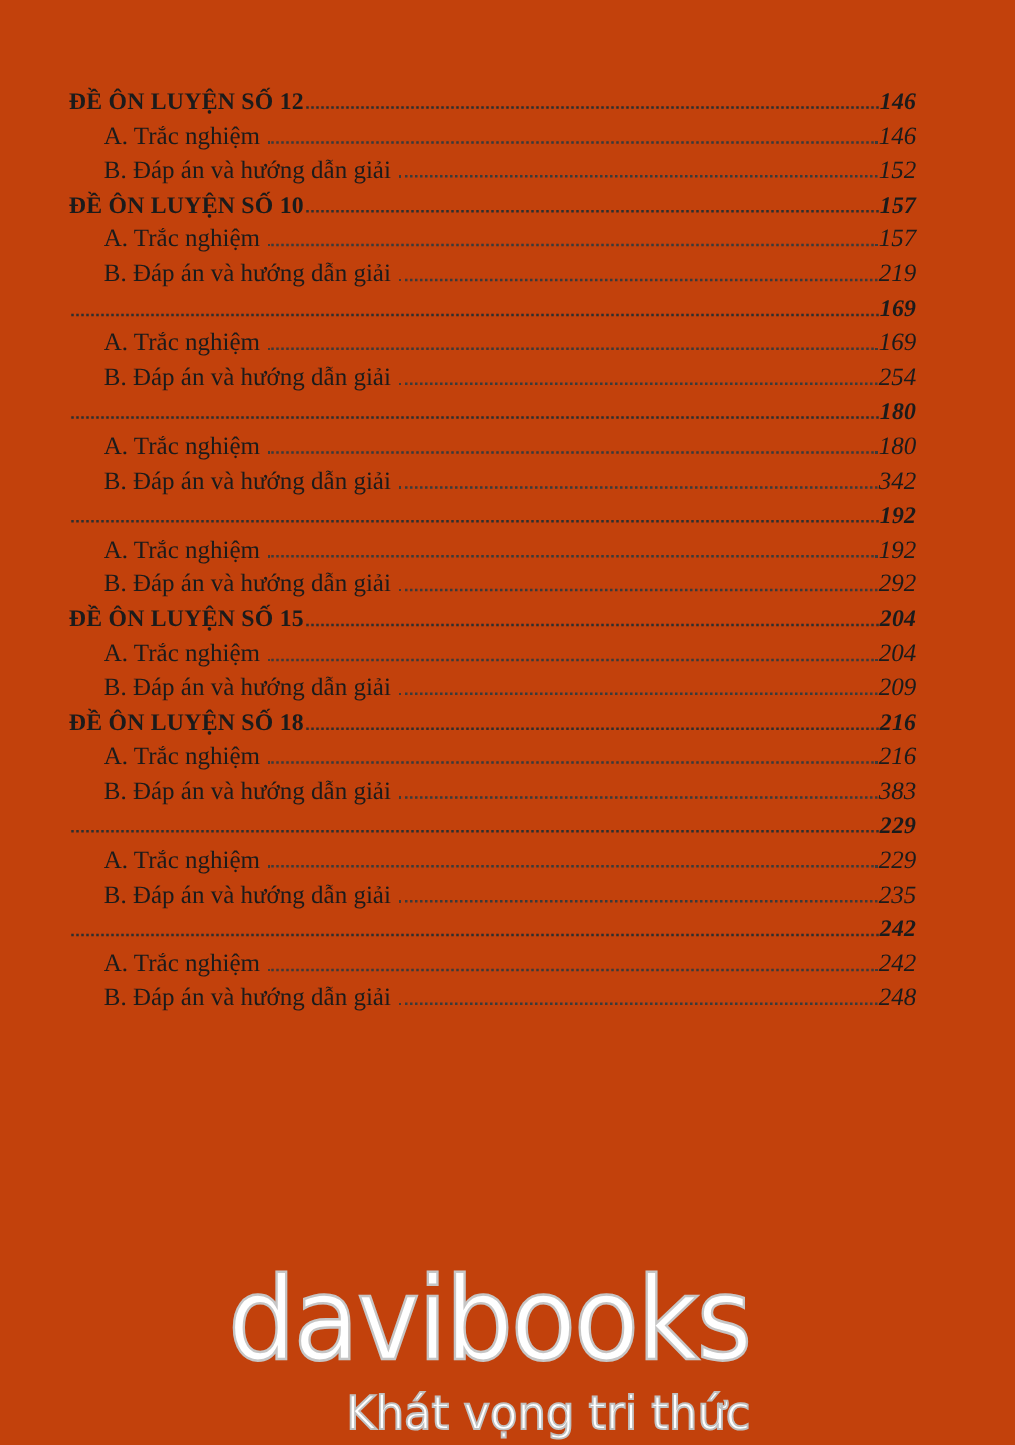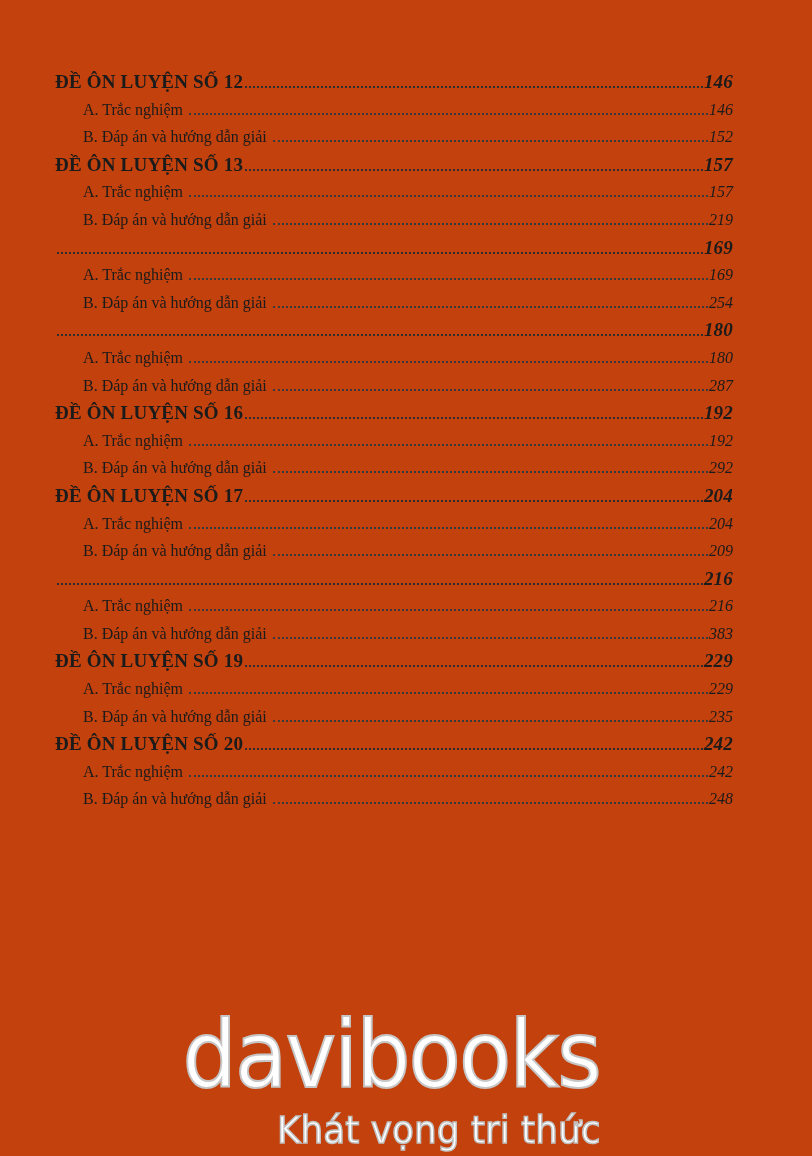--- a/index.html
+++ b/index.html
@@ -28,21 +28,21 @@
     height: 27.6px;
     color: #1b1b1b;
     white-space: nowrap;
   }
   .toc-row.header {
     font-weight: bold;
     font-size: 19px;
     letter-spacing: 0.2px;
   }
   .toc-row.sub {
-    font-size: 16px;
+    font-size: 20px;
     padding-left: 28px;
   }
   .lbl { flex: 0 0 auto; }
   .leader {
     flex: 1 1 auto;
     min-width: 16px;
     border-bottom: 2px dotted #2e2e2e;
     margin: 0 1px 4px 2px;
   }
   .toc-row.sub .leader { margin-left: 6px; border-bottom-color: #3a3a3a; }
@@ -92,21 +92,21 @@
         <span class="lbl">A. Trắc nghiệm</span>
         <span class="leader"></span>
         <span class="pg">146</span>
       </div>
       <div class="toc-row sub">
         <span class="lbl">B. Đáp án và hướng dẫn giải</span>
         <span class="leader"></span>
         <span class="pg">152</span>
       </div>
       <div class="toc-row header">
-        <span class="lbl">ĐỀ ÔN LUYỆN SỐ 13</span>
+        <span class="lbl">ĐỀ ÔN LUYỆN SỐ 10</span>
         <span class="leader"></span>
         <span class="pg">157</span>
       </div>
       <div class="toc-row sub">
         <span class="lbl">A. Trắc nghiệm</span>
         <span class="leader"></span>
         <span class="pg">157</span>
       </div>
       <div class="toc-row sub">
         <span class="lbl">B. Đáp án và hướng dẫn giải</span>
@@ -132,83 +132,81 @@
         <span class="pg">180</span>
       </div>
       <div class="toc-row sub">
         <span class="lbl">A. Trắc nghiệm</span>
         <span class="leader"></span>
         <span class="pg">180</span>
       </div>
       <div class="toc-row sub">
         <span class="lbl">B. Đáp án và hướng dẫn giải</span>
         <span class="leader"></span>
-        <span class="pg">287</span>
-      </div>
-      <div class="toc-row header">
-        <span class="lbl">ĐỀ ÔN LUYỆN SỐ 16</span>
+        <span class="pg">342</span>
+      </div>
+      <div class="toc-row header">
         <span class="leader"></span>
         <span class="pg">192</span>
       </div>
       <div class="toc-row sub">
         <span class="lbl">A. Trắc nghiệm</span>
         <span class="leader"></span>
         <span class="pg">192</span>
       </div>
       <div class="toc-row sub">
         <span class="lbl">B. Đáp án và hướng dẫn giải</span>
         <span class="leader"></span>
         <span class="pg">292</span>
       </div>
       <div class="toc-row header">
-        <span class="lbl">ĐỀ ÔN LUYỆN SỐ 17</span>
+        <span class="lbl">ĐỀ ÔN LUYỆN SỐ 15</span>
         <span class="leader"></span>
         <span class="pg">204</span>
       </div>
       <div class="toc-row sub">
         <span class="lbl">A. Trắc nghiệm</span>
         <span class="leader"></span>
         <span class="pg">204</span>
       </div>
       <div class="toc-row sub">
         <span class="lbl">B. Đáp án và hướng dẫn giải</span>
         <span class="leader"></span>
         <span class="pg">209</span>
       </div>
       <div class="toc-row header">
+        <span class="lbl">ĐỀ ÔN LUYỆN SỐ 18</span>
         <span class="leader"></span>
         <span class="pg">216</span>
       </div>
       <div class="toc-row sub">
         <span class="lbl">A. Trắc nghiệm</span>
         <span class="leader"></span>
         <span class="pg">216</span>
       </div>
       <div class="toc-row sub">
         <span class="lbl">B. Đáp án và hướng dẫn giải</span>
         <span class="leader"></span>
         <span class="pg">383</span>
       </div>
       <div class="toc-row header">
-        <span class="lbl">ĐỀ ÔN LUYỆN SỐ 19</span>
         <span class="leader"></span>
         <span class="pg">229</span>
       </div>
       <div class="toc-row sub">
         <span class="lbl">A. Trắc nghiệm</span>
         <span class="leader"></span>
         <span class="pg">229</span>
       </div>
       <div class="toc-row sub">
         <span class="lbl">B. Đáp án và hướng dẫn giải</span>
         <span class="leader"></span>
         <span class="pg">235</span>
       </div>
       <div class="toc-row header">
-        <span class="lbl">ĐỀ ÔN LUYỆN SỐ 20</span>
         <span class="leader"></span>
         <span class="pg">242</span>
       </div>
       <div class="toc-row sub">
         <span class="lbl">A. Trắc nghiệm</span>
         <span class="leader"></span>
         <span class="pg">242</span>
       </div>
       <div class="toc-row sub">
         <span class="lbl">B. Đáp án và hướng dẫn giải</span>

